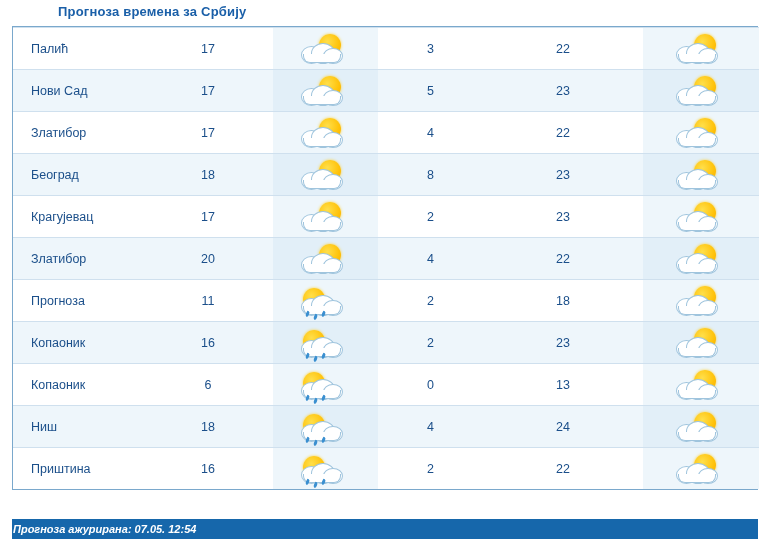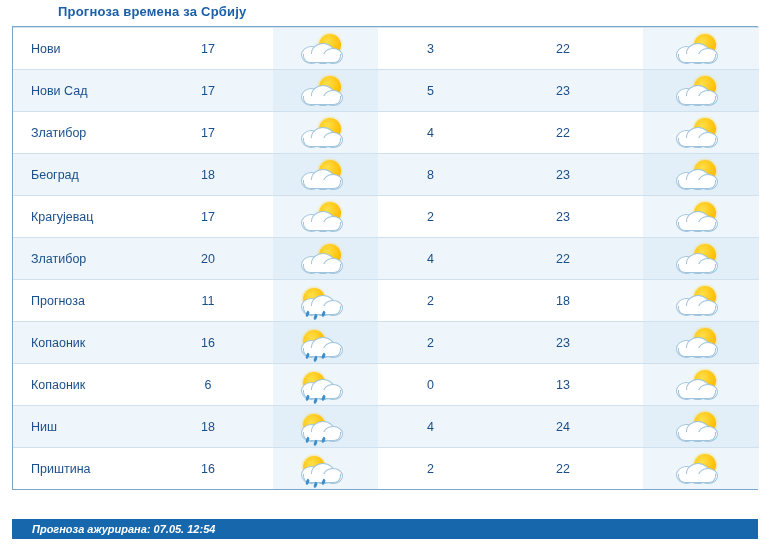--- a/index.html
+++ b/index.html
@@ -169,21 +169,21 @@
     position: absolute;
     left: 12px;
     top: 519px;
     width: 746px;
     height: 20px;
     background: #1667ab;
     color: #ffffff;
     font-size: 11px;
     font-weight: bold;
     line-height: 20px;
-    padding-left: 20px;
+    padding-left: 1px;
     box-sizing: border-box;
     font-style: italic;
   }
 </style>
 </head>
 <body>
 
 <div class="page">
 
   <div class="page-title">Прогноза времена за Србију</div>
@@ -195,21 +195,21 @@
           <col class="c-max1">
           <col class="c-ico1">
         <col class="c-min2">
           <col class="c-max2">
           <col class="c-ico2">
       </colgroup>
       <thead>
       </thead>
       <tbody id="forecast-body">
           <tr>
-            <td class="city">Нови</td>
+            <td class="city">Палић</td>
             <td>17</td>
             <td class="icon-cell"><span class="icon-box"><span class="sun"></span><span class="cloud">
                   <span class="lobe l1"></span>
                   <span class="lobe l2"></span>
                   <span class="lobe l3"></span>
                   <span class="base"></span>
                 </span></span></td>
             <td>3</td>
             <td>22</td>
             <td class="icon-cell"><span class="icon-box"><span class="sun"></span><span class="cloud">

